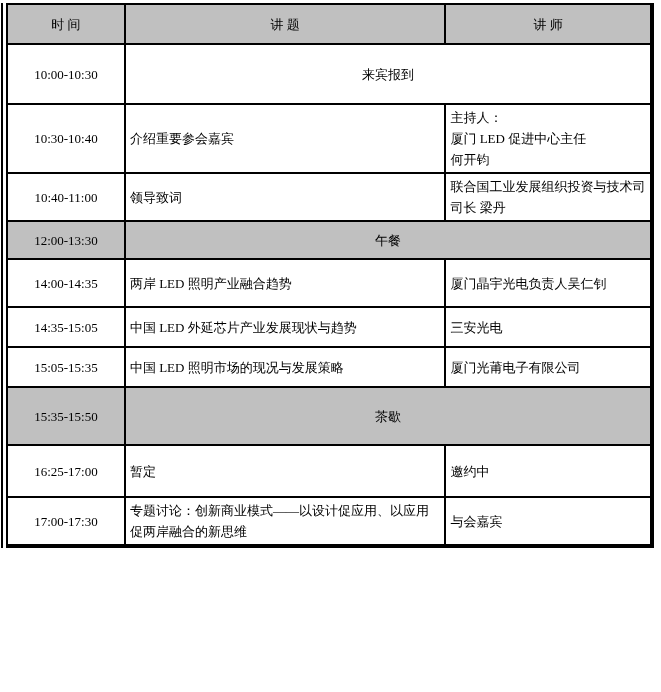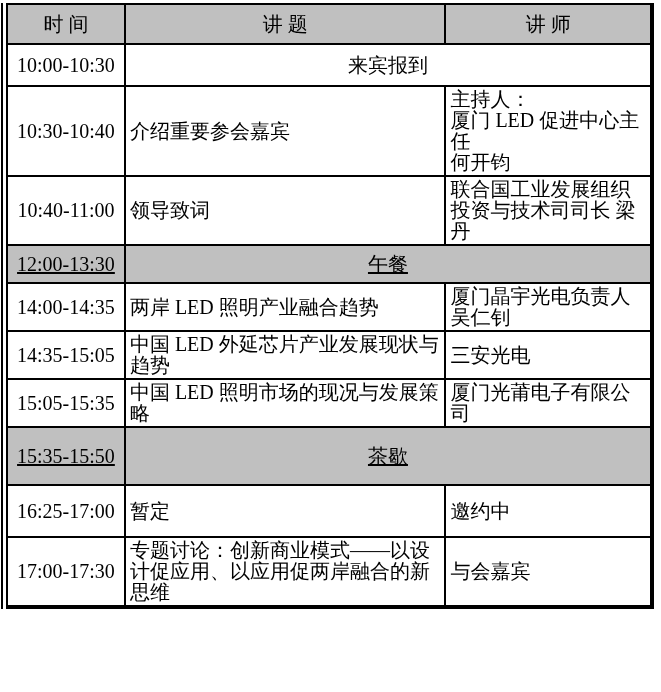--- a/index.html
+++ b/index.html
@@ -26,60 +26,60 @@
     table-layout: fixed;
     width: 648px;
     border-top: 2px solid #000;
     border-left: 2px solid #000;
     border-right: 4px solid #000;
     border-bottom: 4px solid #000;
   }
   table.schedule th,
   table.schedule td {
     border: 2px solid #000;
-    font-size: 20px;
+    font-size: 13px;
     line-height: 21px;
     font-weight: normal;
     vertical-align: middle;
     padding: 2px 4px;
     overflow: hidden;
   }
   col.c-time    { width: 117px; }
   col.c-topic   { width: 318px; }
   col.c-speaker { width: 205px; }
 
   thead th { background: var(--header-bg, #c0c0c0); text-align: center; }
 
   td.time-cell   { text-align: center; }
   td.topic-cell  { text-align: left; }
   td.speaker-cell{ text-align: left; white-space: pre-line; }
   td.merged-cell { text-align: center; }
 
-  tr.break-row td { background: var(--break-bg, #c0c0c0); text-decoration: underline; }
+  tr.break-row td { background: var(--break-bg, #c0c0c0); }
 </style>
 </head>
 <body>
 
 <div class="page">
   <div class="table-wrap">
     <table class="schedule">
       <colgroup>
         <col class="c-time">
         <col class="c-topic">
         <col class="c-speaker">
       </colgroup>
       <thead>
         <tr style="height:40px">
           <th>时 间</th>
           <th>讲 题</th>
           <th>讲 师</th>
         </tr>
       </thead>
       <tbody>
-        <tr style="height:42px">
+        <tr style="height:60px">
           <td class="time-cell">10:00-10:30</td>
           <td class="merged-cell" colspan="2">来宾报到</td>
         </tr>
         <tr style="height:64px">
           <td class="time-cell">10:30-10:40</td>
           <td class="topic-cell">介绍重要参会嘉宾</td>
           <td class="speaker-cell">主持人：
 厦门 LED 促进中心主任
 何开钧</td>
         </tr>
@@ -95,21 +95,21 @@
         <tr style="height:48px">
           <td class="time-cell">14:00-14:35</td>
           <td class="topic-cell">两岸 LED 照明产业融合趋势</td>
           <td class="speaker-cell">厦门晶宇光电负责人吴仁钊</td>
         </tr>
         <tr style="height:40px">
           <td class="time-cell">14:35-15:05</td>
           <td class="topic-cell">中国 LED 外延芯片产业发展现状与趋势</td>
           <td class="speaker-cell">三安光电</td>
         </tr>
-        <tr style="height:48px">
+        <tr style="height:40px">
           <td class="time-cell">15:05-15:35</td>
           <td class="topic-cell">中国 LED 照明市场的现况与发展策略</td>
           <td class="speaker-cell">厦门光莆电子有限公司</td>
         </tr>
         <tr class="break-row" style="height:58px">
           <td class="time-cell">15:35-15:50</td>
           <td class="merged-cell" colspan="2">茶歇</td>
         </tr>
         <tr style="height:52px">
           <td class="time-cell">16:25-17:00</td>

